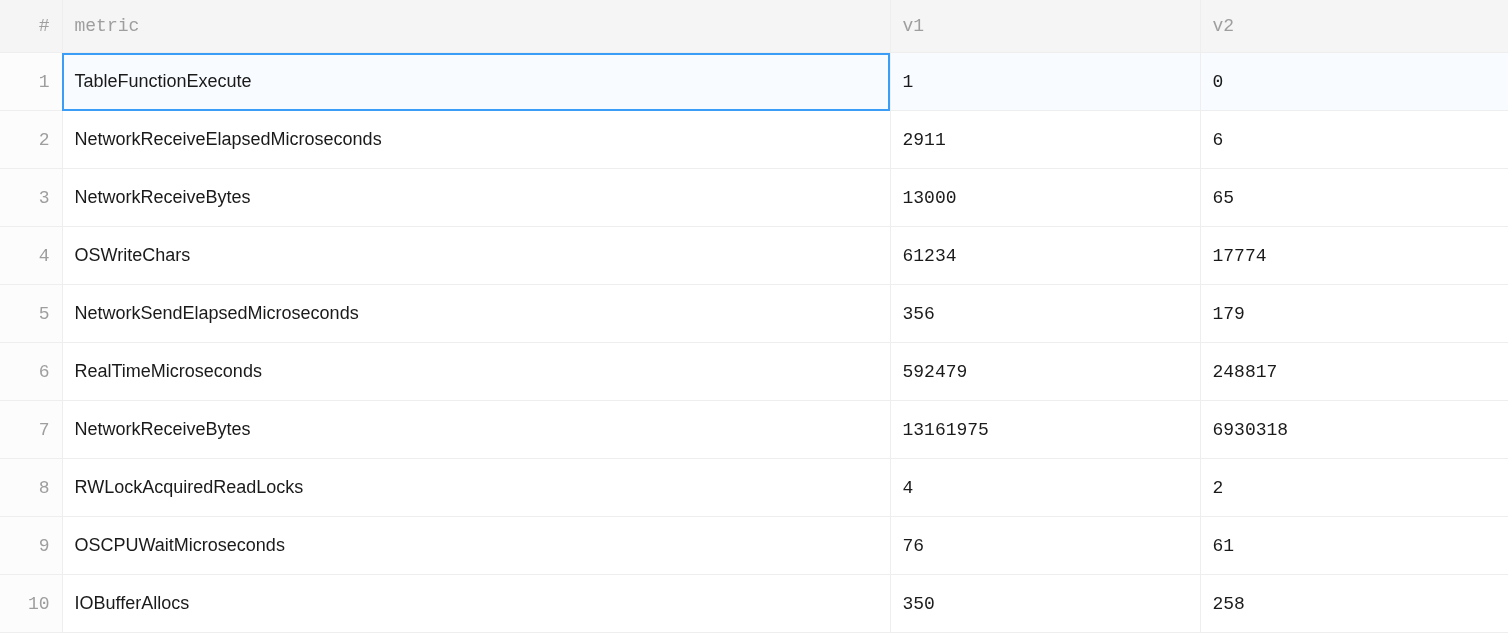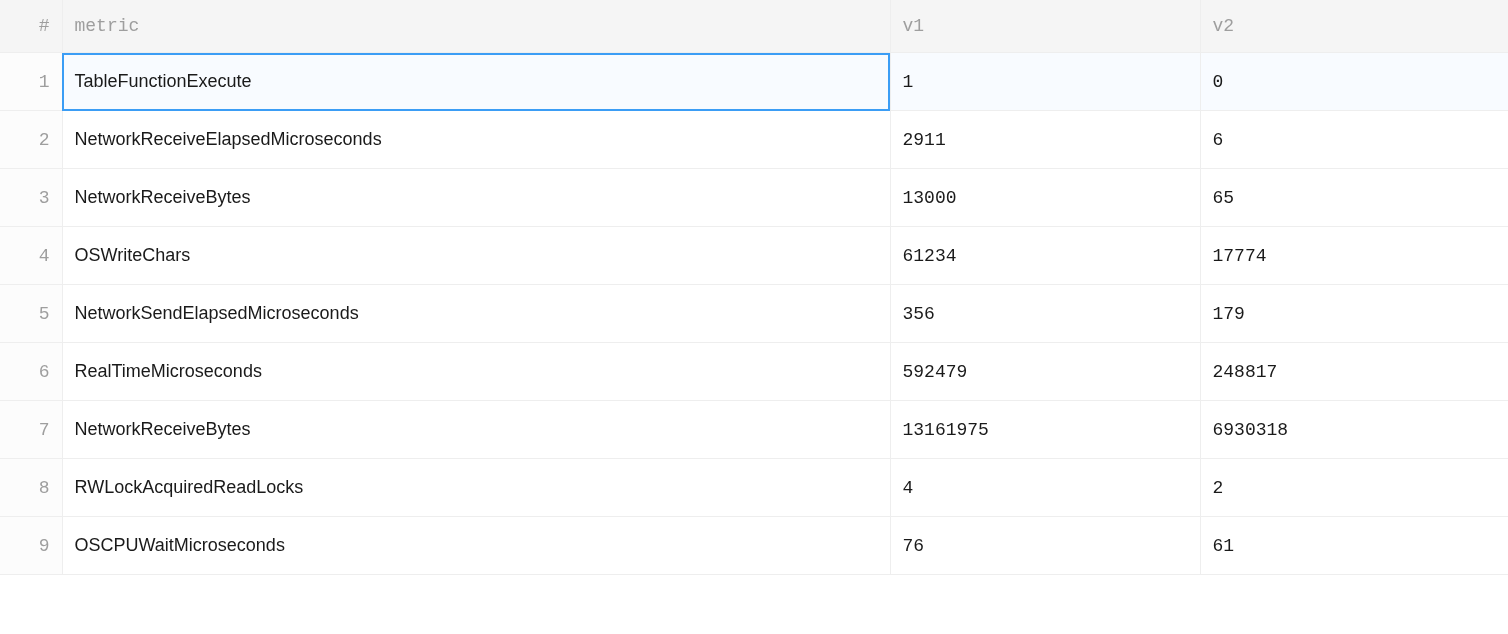--- a/index.html
+++ b/index.html
@@ -135,14 +135,20 @@
         <td class="metric">RWLockAcquiredReadLocks</td>
         <td class="v1">4</td>
         <td class="v2">2</td>
       </tr>
       <tr>
         <td class="row-num">9</td>
         <td class="metric">OSCPUWaitMicroseconds</td>
         <td class="v1">76</td>
         <td class="v2">61</td>
       </tr>
+      <tr>
+        <td class="row-num">10</td>
+        <td class="metric">IOBufferAllocs</td>
+        <td class="v1">350</td>
+        <td class="v2">258</td>
+      </tr>
     </tbody>
 </table>
 
 </body></html>

